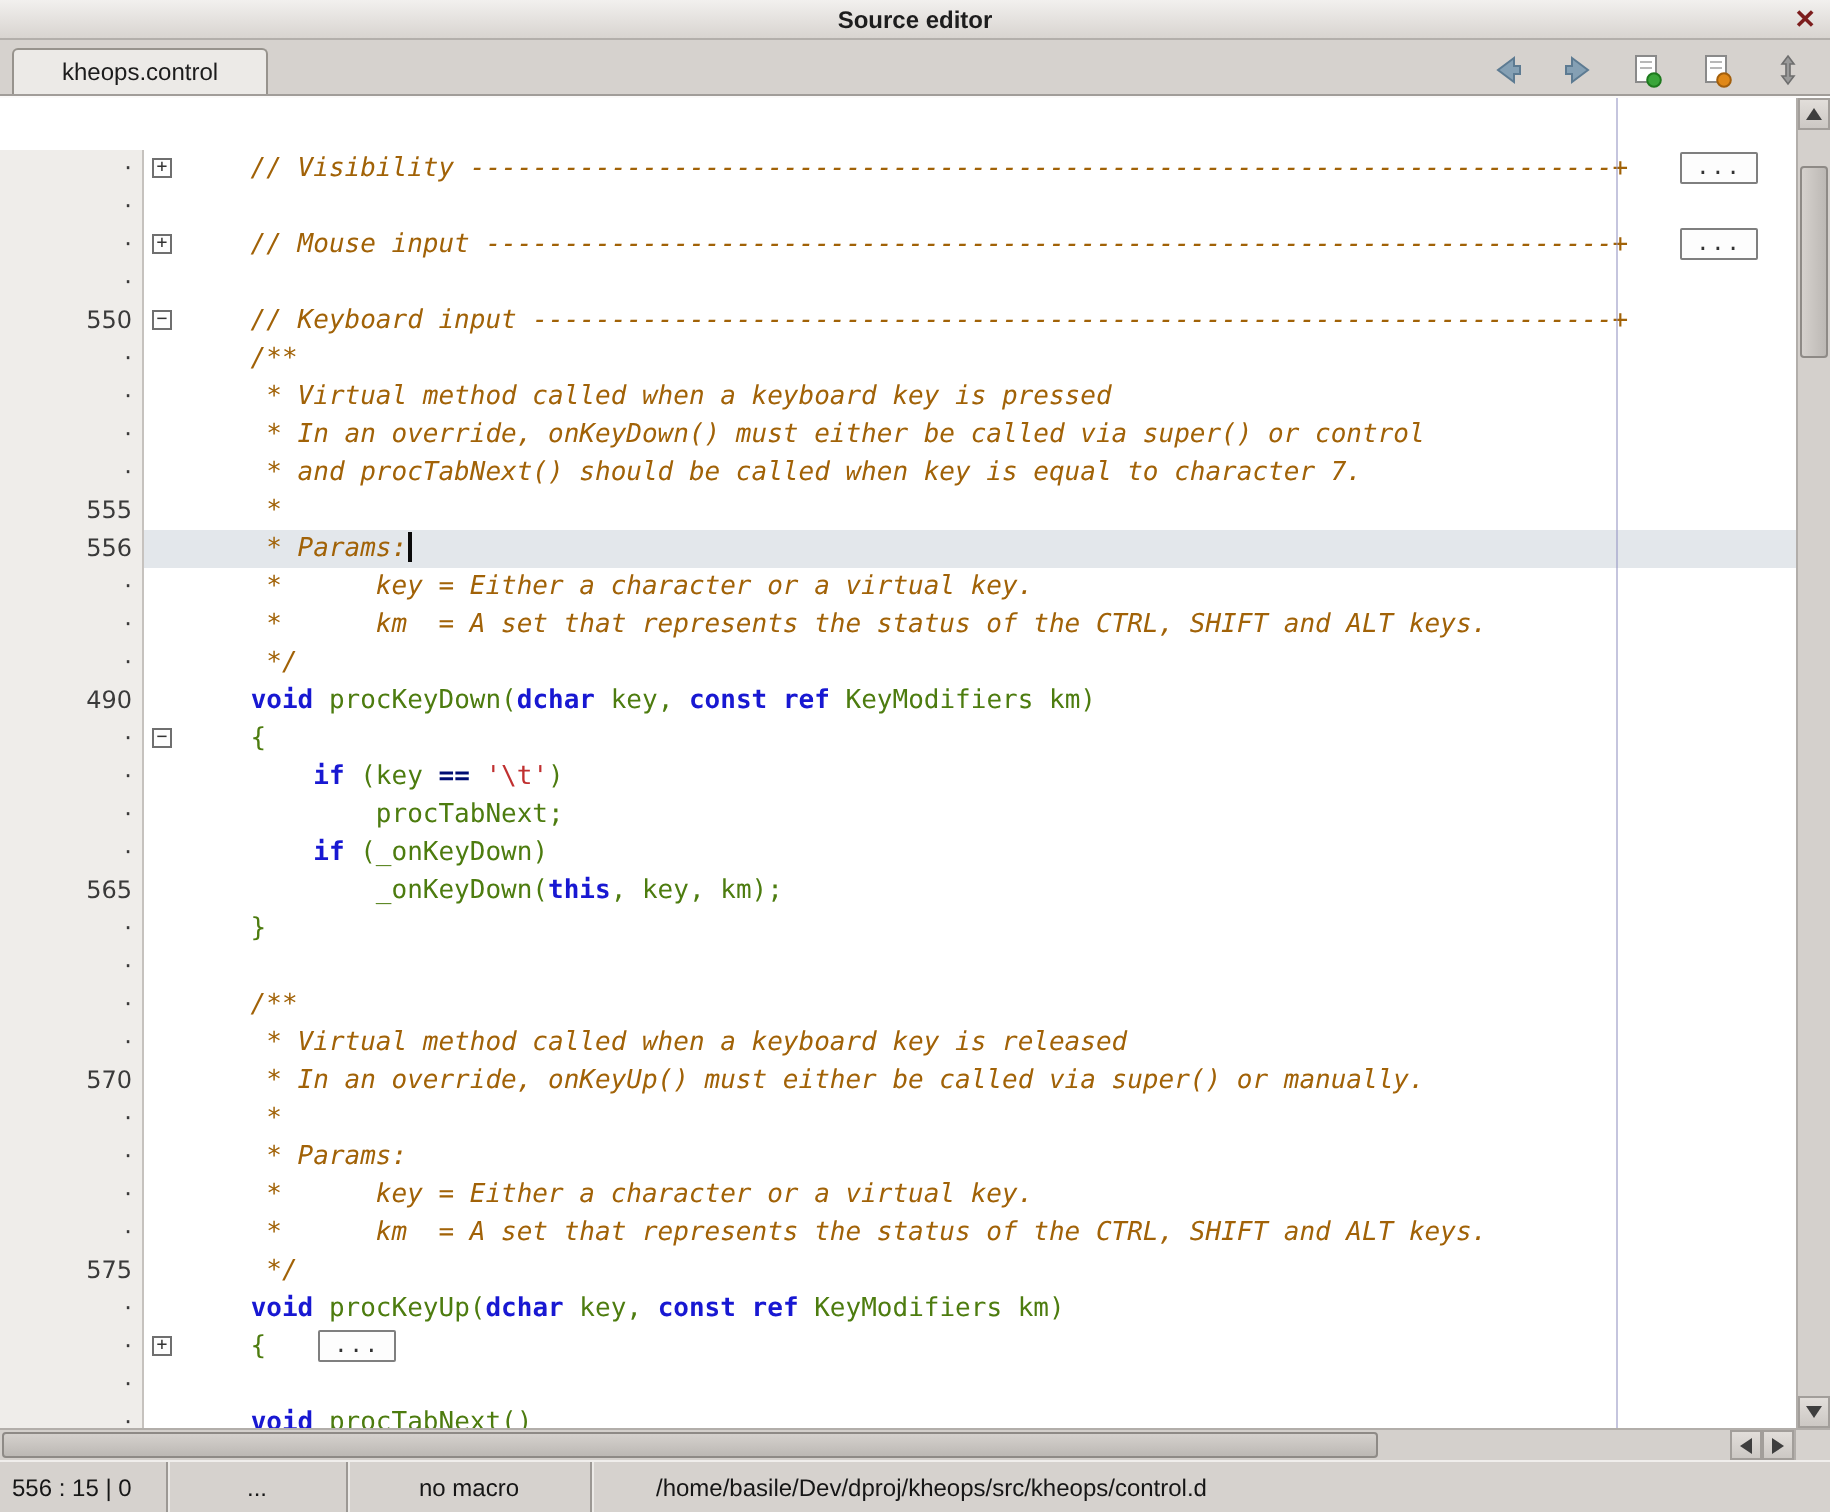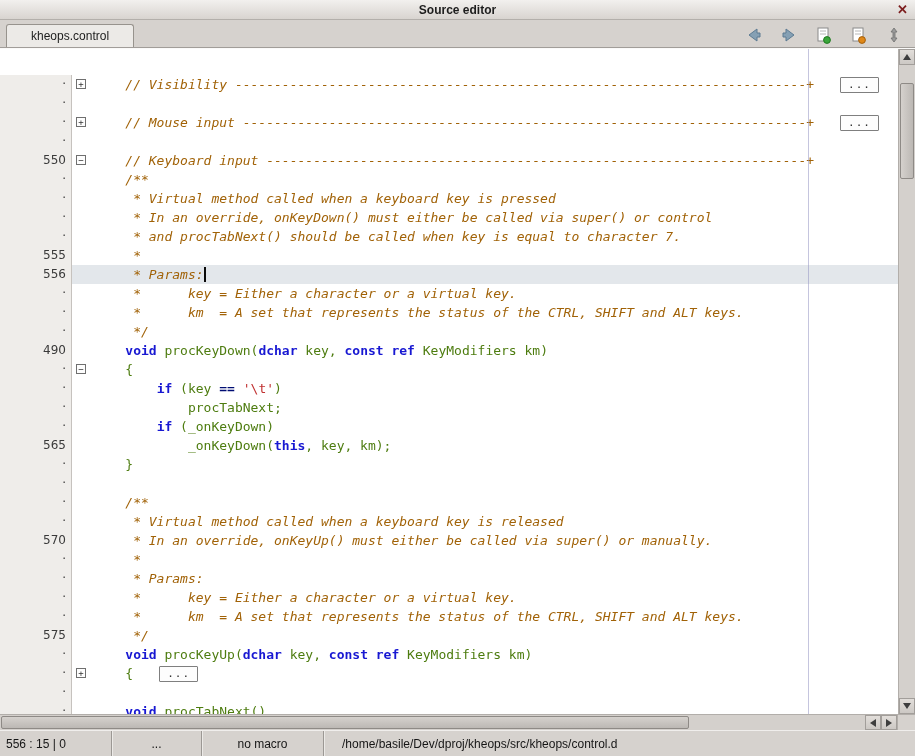--- a/index.html
+++ b/index.html
@@ -63,24 +63,24 @@
   .corner { width: 18px; flex: 0 0 18px; background: #d6d2ce; border-left: 1px solid #b2aeaa; }
   .tri-up    { width: 0; height: 0; border-left: 4px solid transparent; border-right: 4px solid transparent; border-bottom: 6px solid #3e3e3e; }
   .tri-down  { width: 0; height: 0; border-left: 4px solid transparent; border-right: 4px solid transparent; border-top: 6px solid #3e3e3e; }
   .tri-left  { width: 0; height: 0; border-top: 4px solid transparent; border-bottom: 4px solid transparent; border-right: 6px solid #3e3e3e; }
   .tri-right { width: 0; height: 0; border-top: 4px solid transparent; border-bottom: 4px solid transparent; border-left: 6px solid #3e3e3e; }
 
   
   .statusbar { height: 26px; background: #d6d2ce; border-top: 1px solid #f0eeec; display: flex;
                align-items: stretch; font-size: 12px; color: #161616; }
   .panel { display: flex; align-items: center; border-right: 1px solid #9c9894; box-shadow: 1px 0 0 #eceae7; }
-  .panel.p1 { width: 112px; padding-left: 6px; }
+  .panel.p1 { width: 84px; padding-left: 6px; }
   .panel.p2 { width: 90px; justify-content: center; }
   .panel.p3 { width: 122px; justify-content: center; }
-  .panel.p4 { flex: 1; padding-left: 18px; border-right: none; box-shadow: none; }
+  .panel.p4 { flex: 1; padding-left: 32px; border-right: none; box-shadow: none; }
 </style>
 </head>
 <body>
 
 <div class="titlebar">
   <span>Source editor</span>
   <span class="close-btn">✕</span>
 </div>
 
 <div class="tabbar">

